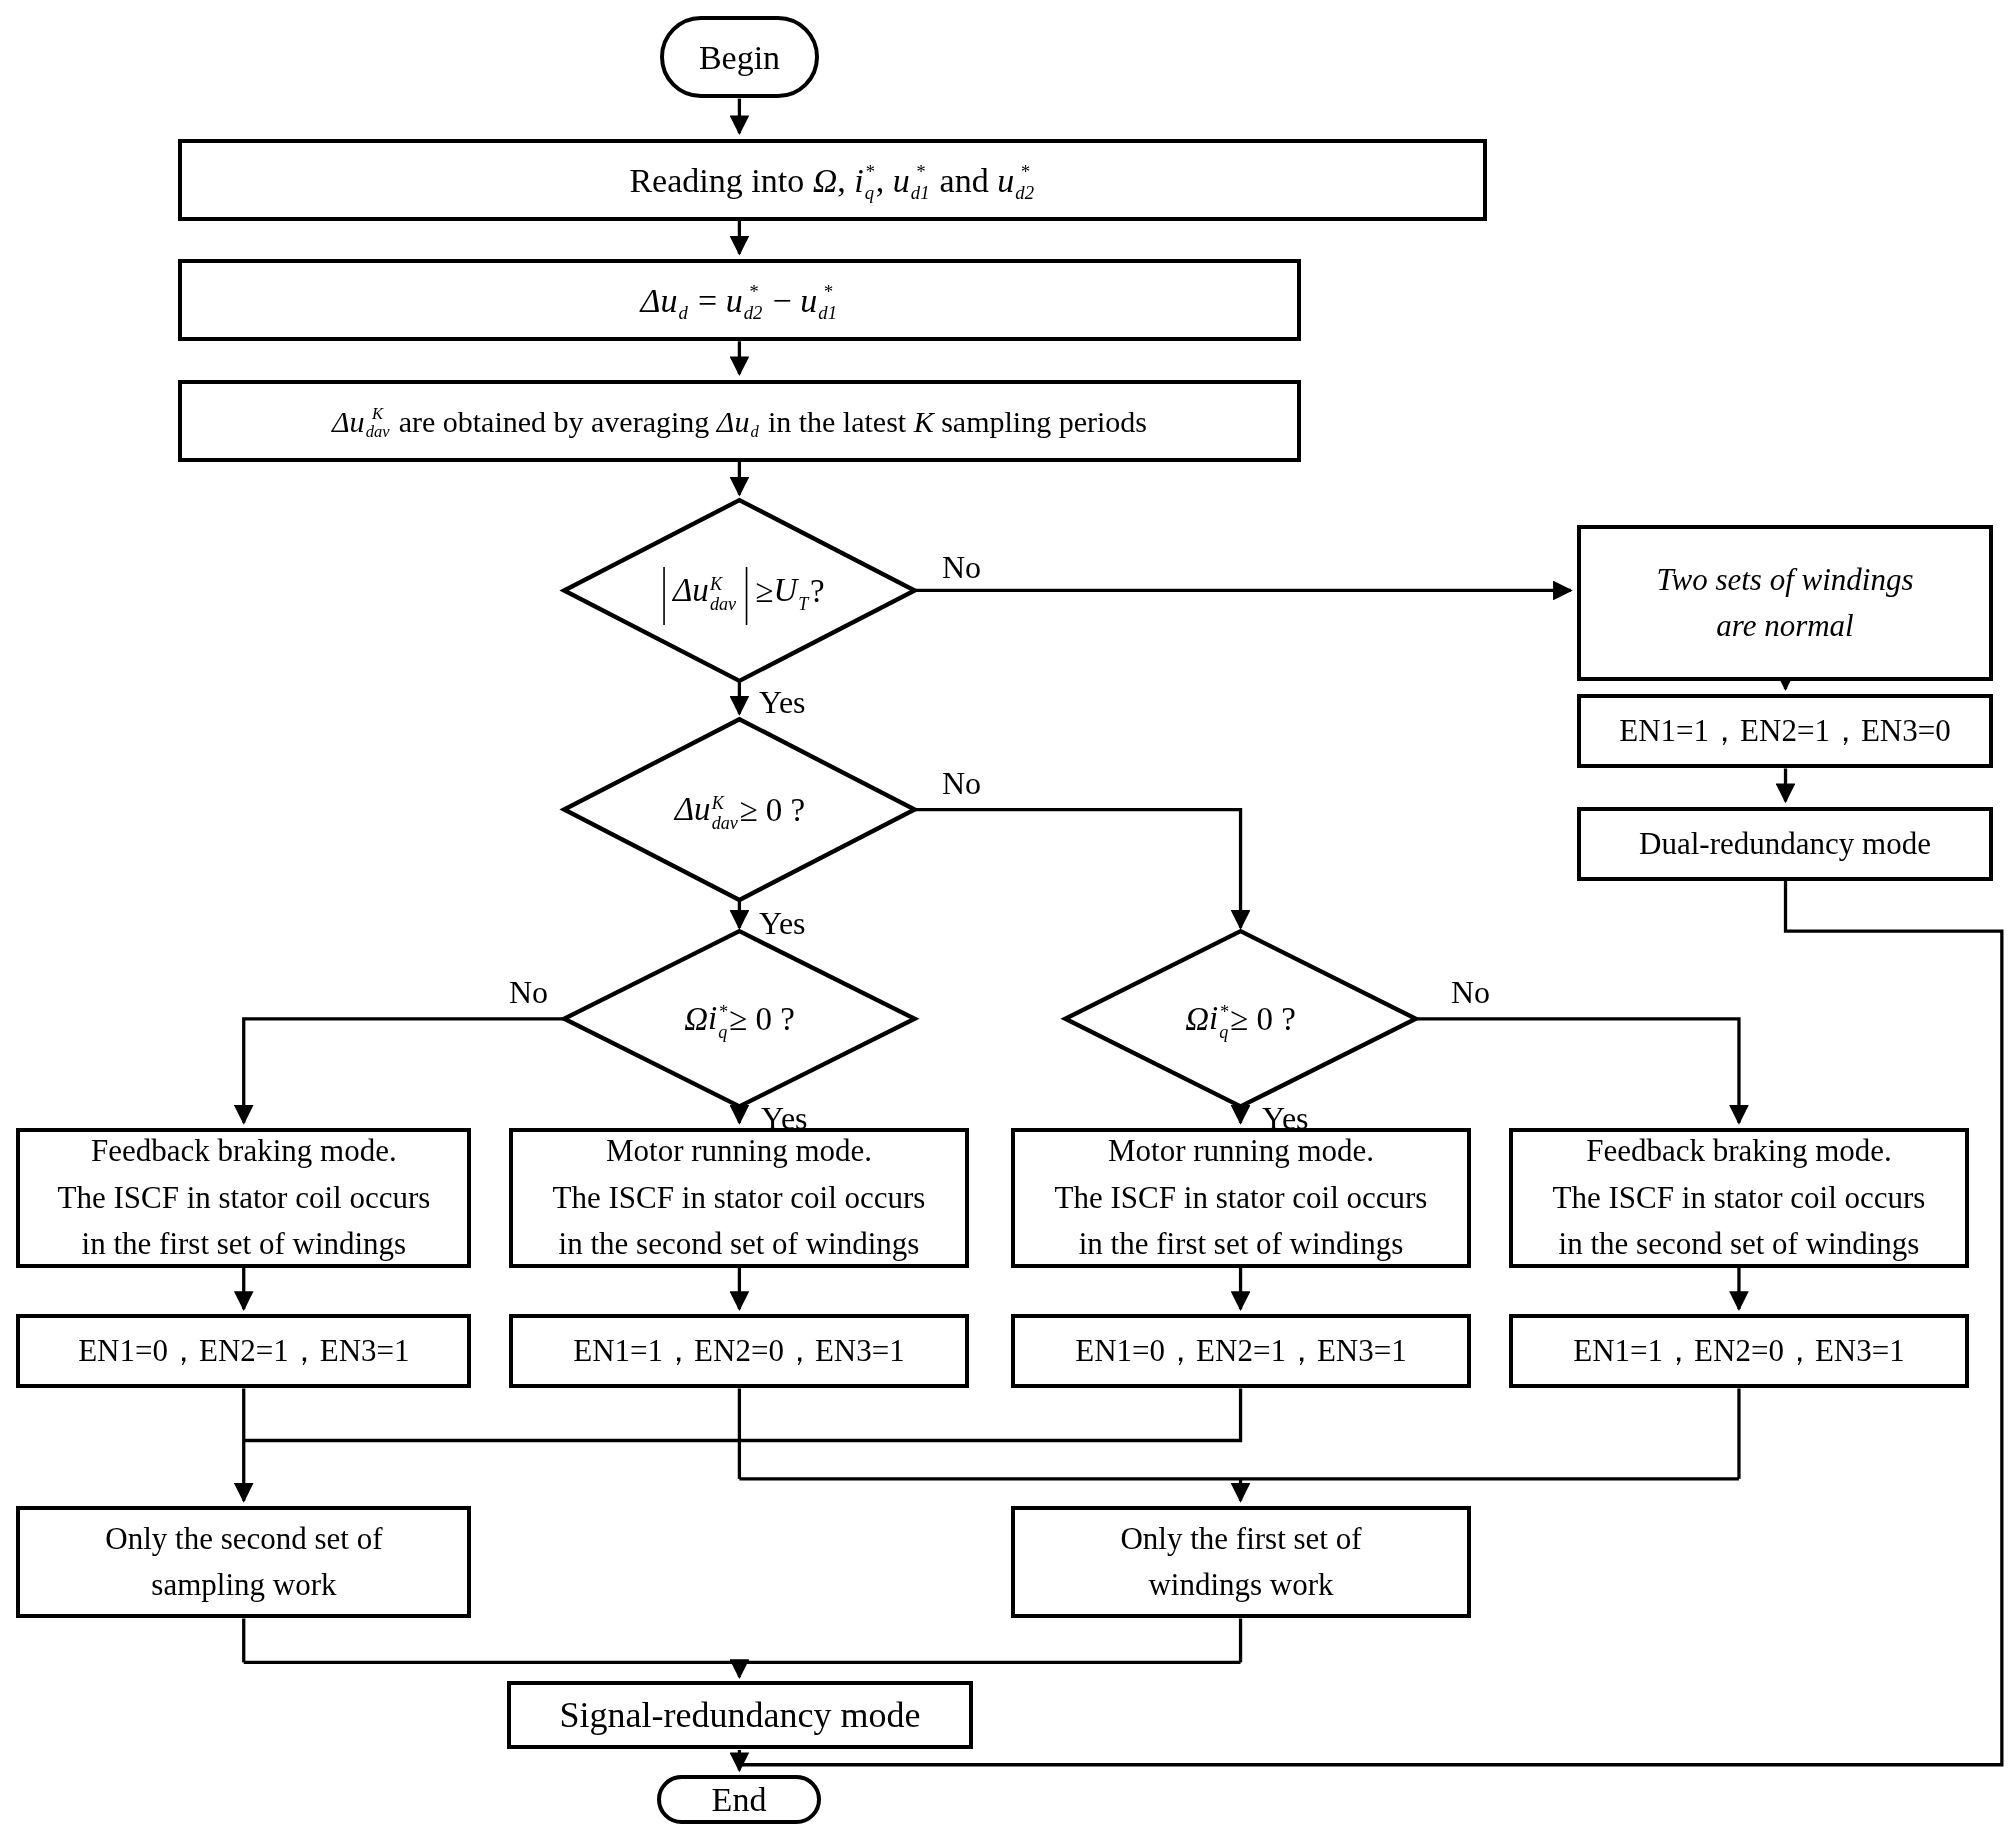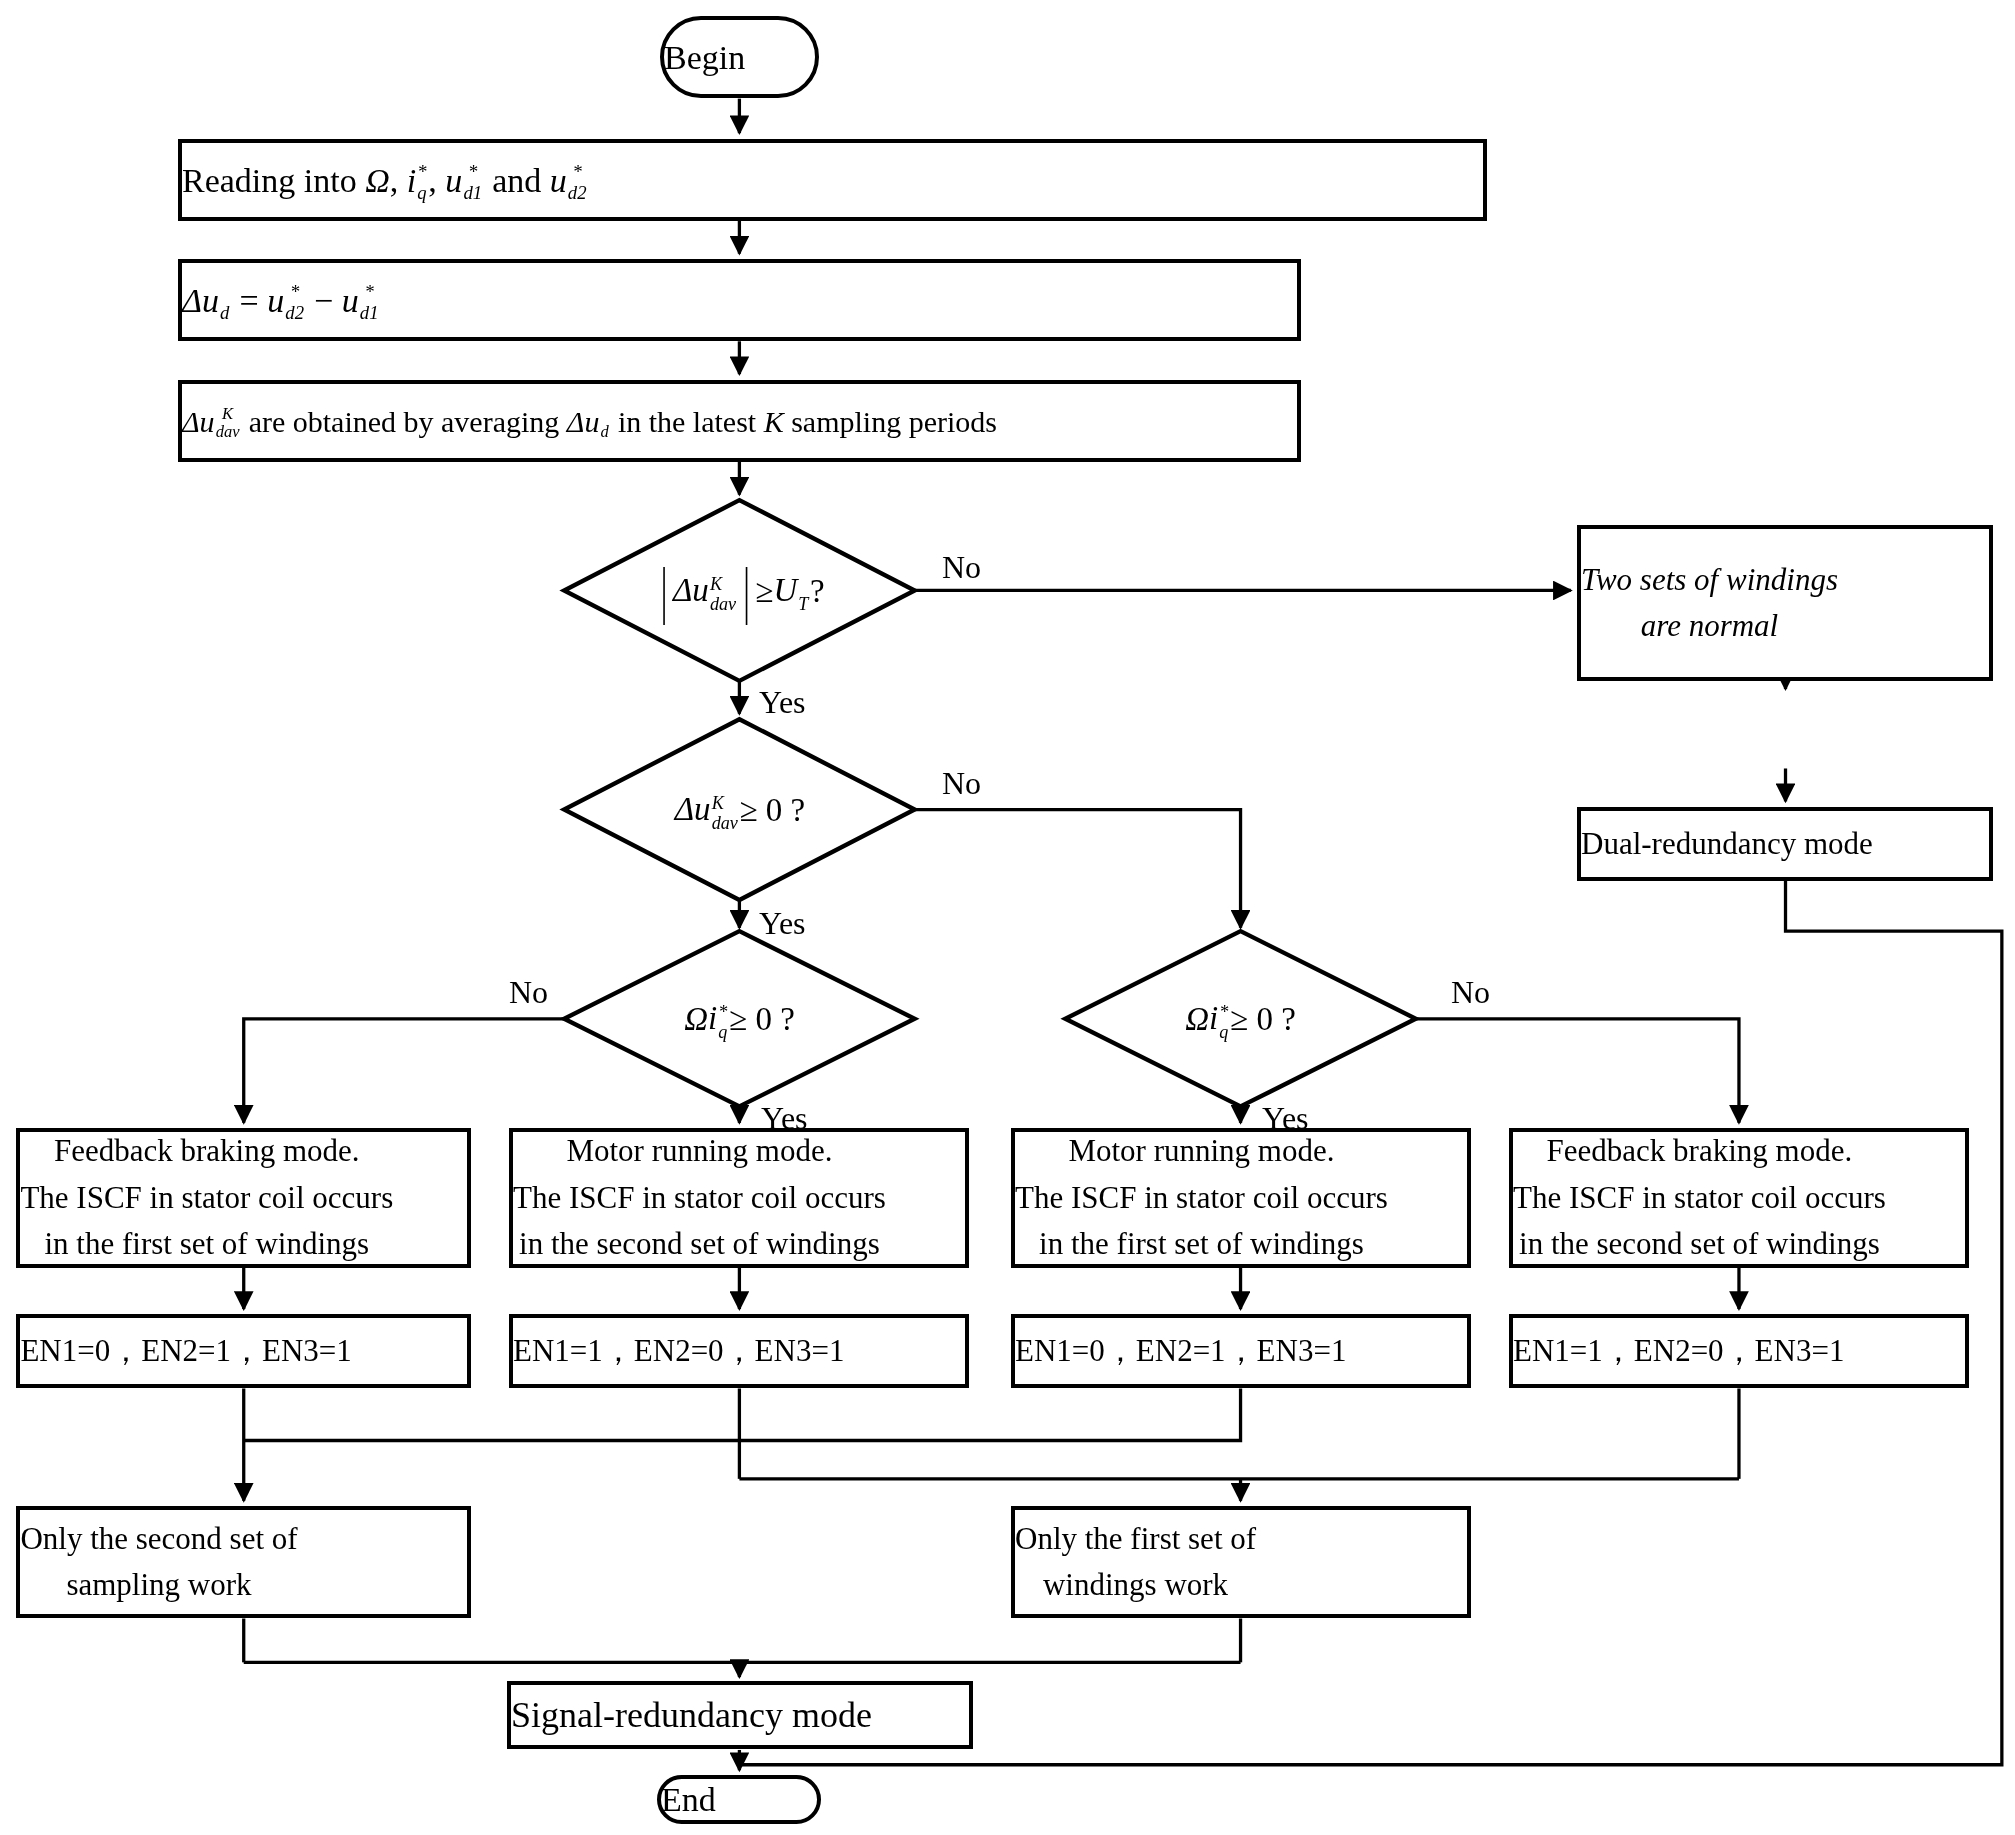--- a/index.html
+++ b/index.html
@@ -3,21 +3,21 @@
 <meta charset="utf-8">
 <style>
   html,body { margin:0; padding:0; background:#ffffff; }
   #canvas {
     position:relative; width:2015px; height:1836px; background:#ffffff;
     font-family:"Liberation Serif", serif; color:#000;
   }
   #wires { position:absolute; left:0; top:0; width:2015px; height:1836px; }
   .box {
     position:absolute; box-sizing:border-box; border:4.4px solid #000; background:#fff;
-    display:flex; align-items:center; text-align:center;
+    display:flex; align-items:center; justify-content:center; text-align:center;
     font-size:31px; line-height:1.5; white-space:pre-line;
   }
   .terminal { border-radius:43px; font-size:34px; }
   .mathbox { font-size:34px; white-space:nowrap; }
   .smallmath { font-size:30px; }
   .dtext {
     position:absolute; display:flex; align-items:center; justify-content:center;
     font-size:33px; white-space:nowrap;
   }
   .edge-label { position:absolute; font-size:32px; }
@@ -204,20 +204,23 @@
           <span class="sub it">q</span>
         </span>
       </span>
       <span> ≥ 0   ?</span>
     </div>
 
   <div class="box" style="left:1577px;top:525px;width:416px;height:156px;font-style:italic;">
     <span>Two sets of windings
 are normal</span>
   </div>
+  <div class="box" style="left:1577px;top:694px;width:416px;height:74px;">
+    <span>EN1=1，EN2=1，EN3=0</span>
+  </div>
   <div class="box" style="left:1577px;top:807px;width:416px;height:74px;">
     <span>Dual-redundancy mode</span>
   </div>
 
   <div class="box" style="left:16.4px;top:1128px;width:455px;height:140px;">
     <span>Feedback braking mode.
 The ISCF in stator coil occurs
 in the first set of windings</span>
   </div>
   <div class="box" style="left:509px;top:1128px;width:460px;height:140px;">

